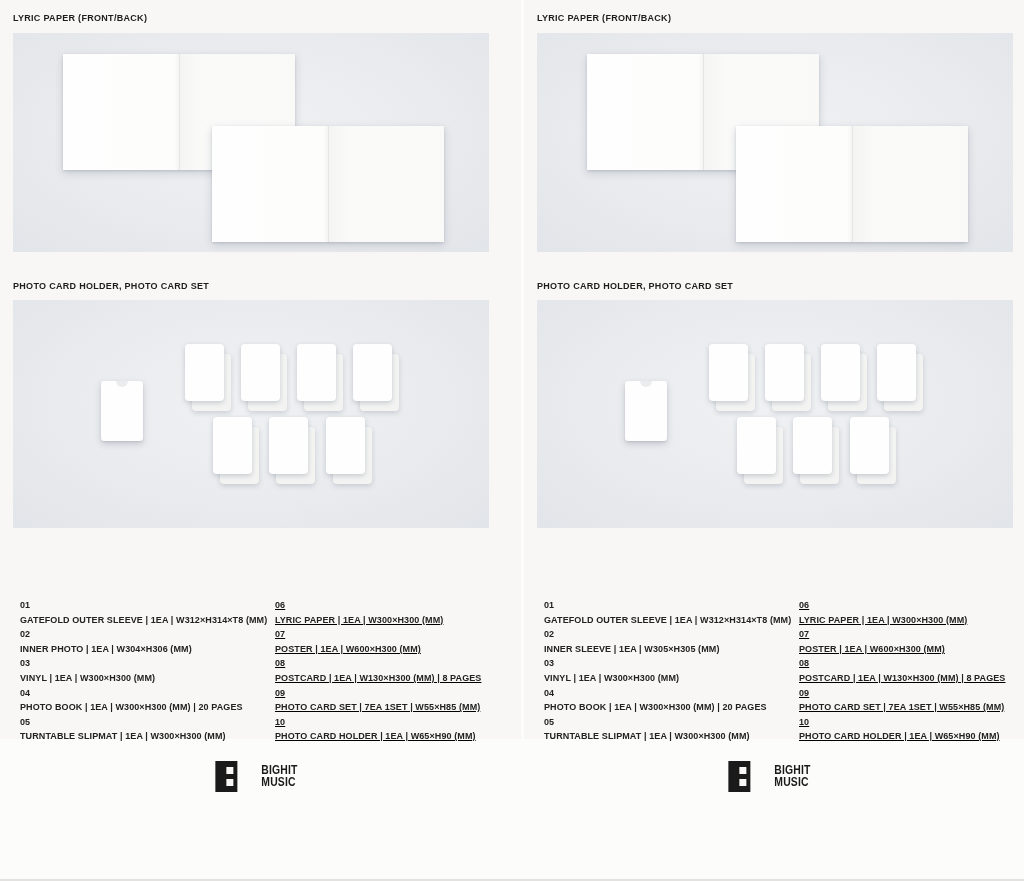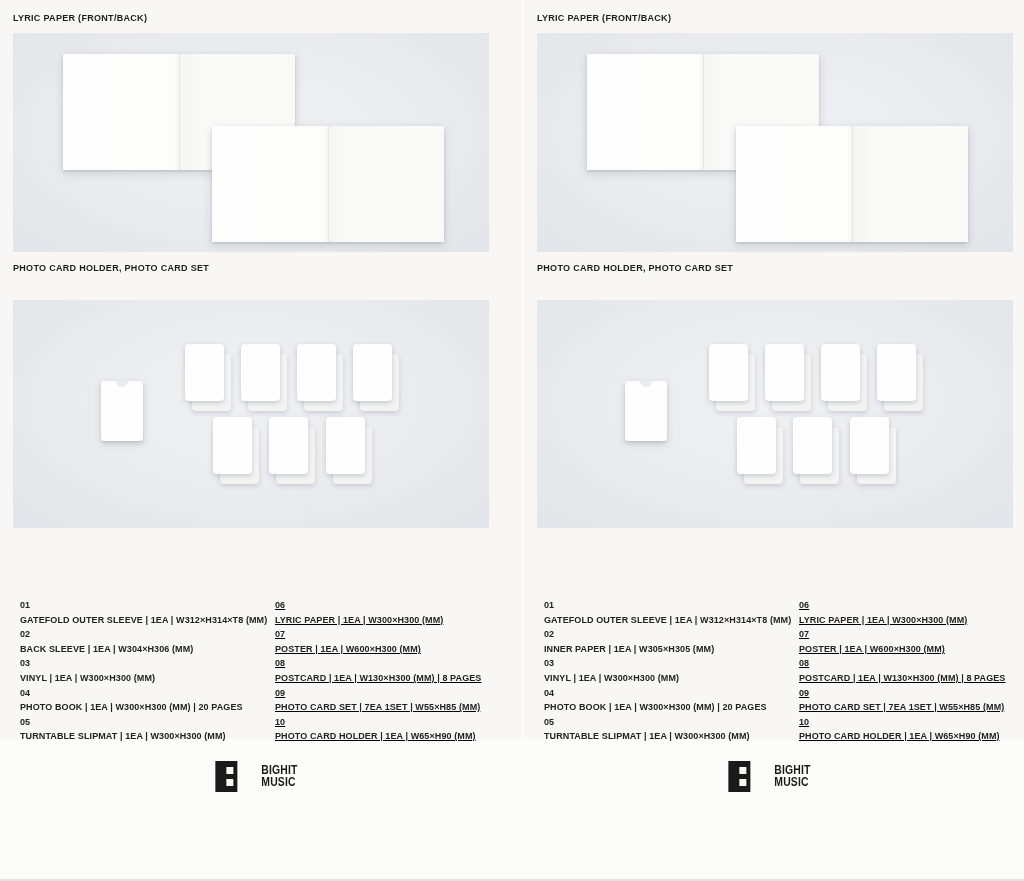--- a/index.html
+++ b/index.html
@@ -19,21 +19,21 @@
   }
   .col-0 { left:0;   width:521px; }
   .col-1 { left:524px; width:500px; }
 
   .section-title {
     position:absolute; left:13px;
     font-size:9px; font-weight:700; letter-spacing:0.3px; color:#1d1d1d;
     white-space:nowrap;
   }
   .title-lyric { top:13px; }
-  .title-photocard { top:263px; }
+  .title-photocard { top:281px; }
 
   .panel {
     position:absolute; left:13px; width:476px;
     background:radial-gradient(ellipse at 50% 45%, #eff1f3 0%, #e9ebee 55%, #e2e5e9 100%);
   }
   .panel-lyric { top:33px; height:219px; }
   .panel-photocard { top:300px; height:228px; }
 
   
   .paper {
@@ -154,21 +154,21 @@
 
   <div class="complist-col list-a">
 
       <div class="comp-row">
         <span class="comp-num">01</span>
         <span class="comp-desc">GATEFOLD OUTER SLEEVE | 1EA | W312×H314×T8 (MM)</span>
       </div>
 
       <div class="comp-row">
         <span class="comp-num">02</span>
-        <span class="comp-desc">BACK SLEEVE | 1EA | W304×H306 (MM)</span>
+        <span class="comp-desc">INNER PHOTO | 1EA | W304×H306 (MM)</span>
       </div>
 
       <div class="comp-row">
         <span class="comp-num">03</span>
         <span class="comp-desc">VINYL | 1EA | W300×H300 (MM)</span>
       </div>
 
       <div class="comp-row">
         <span class="comp-num">04</span>
         <span class="comp-desc">PHOTO BOOK | 1EA | W300×H300 (MM) | 20 PAGES</span>
@@ -260,21 +260,21 @@
 
   <div class="complist-col list-a">
 
       <div class="comp-row">
         <span class="comp-num">01</span>
         <span class="comp-desc">GATEFOLD OUTER SLEEVE | 1EA | W312×H314×T8 (MM)</span>
       </div>
 
       <div class="comp-row">
         <span class="comp-num">02</span>
-        <span class="comp-desc">INNER PAPER | 1EA | W305×H305 (MM)</span>
+        <span class="comp-desc">INNER SLEEVE | 1EA | W305×H305 (MM)</span>
       </div>
 
       <div class="comp-row">
         <span class="comp-num">03</span>
         <span class="comp-desc">VINYL | 1EA | W300×H300 (MM)</span>
       </div>
 
       <div class="comp-row">
         <span class="comp-num">04</span>
         <span class="comp-desc">PHOTO BOOK | 1EA | W300×H300 (MM) | 20 PAGES</span>

